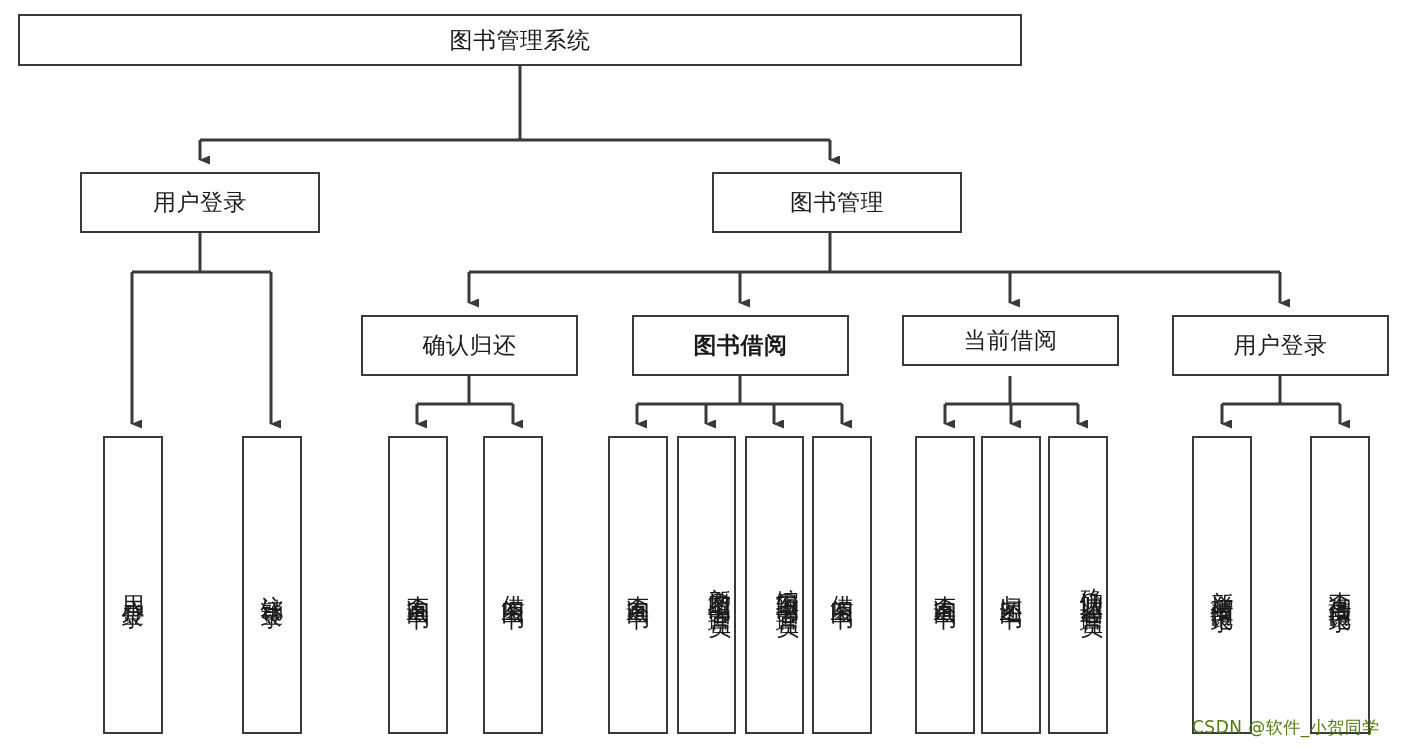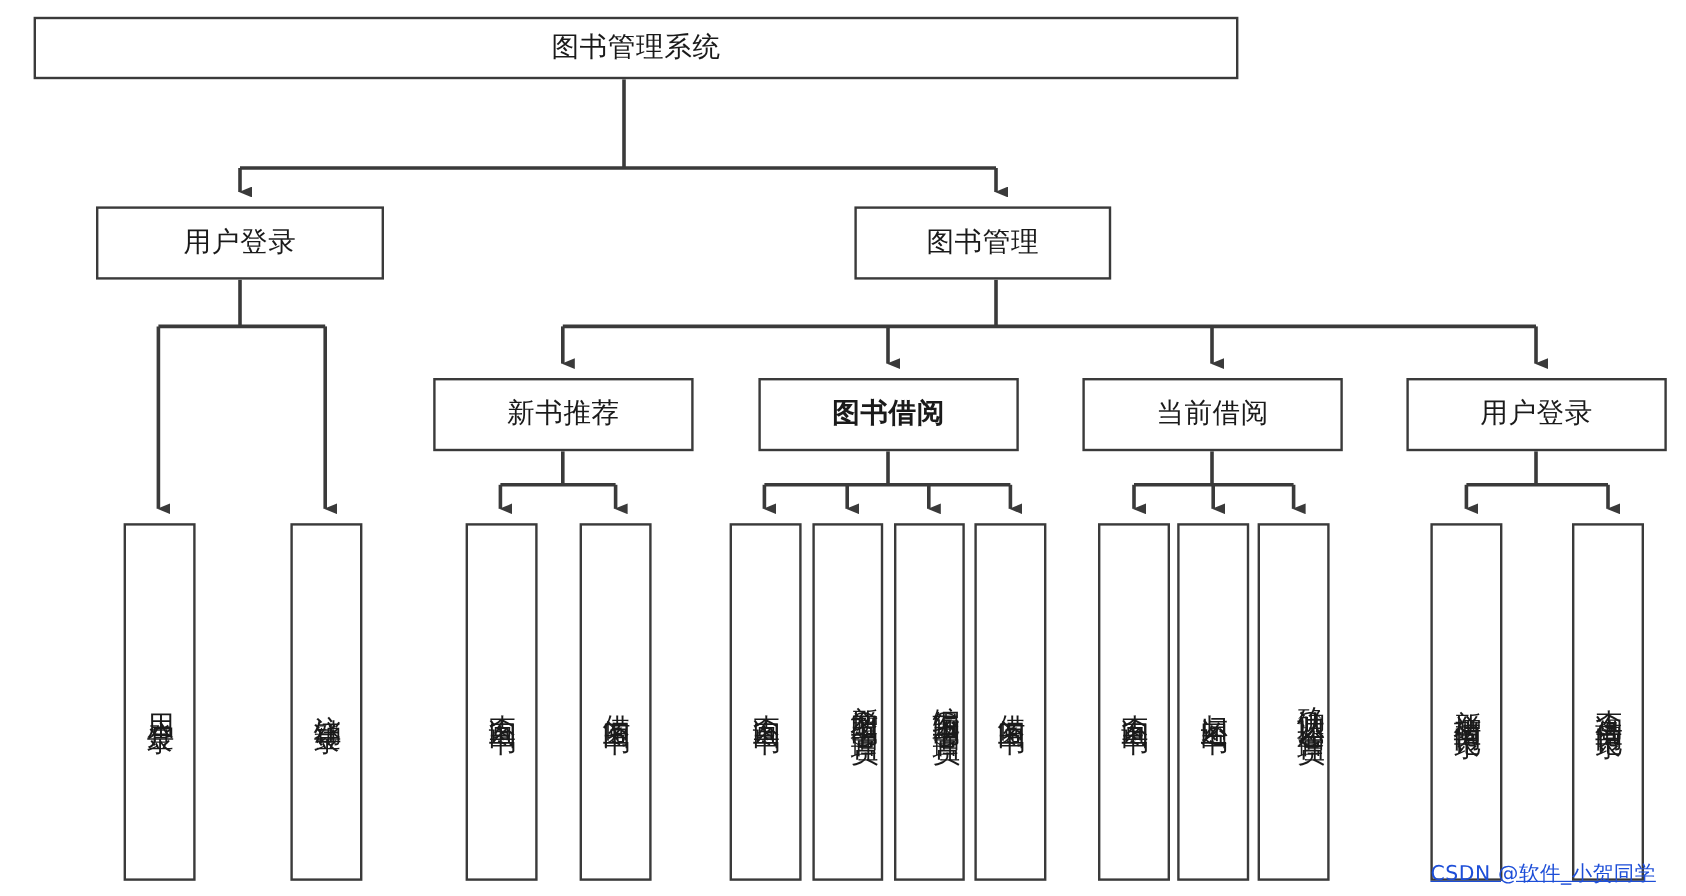--- a/index.html
+++ b/index.html
@@ -37,42 +37,40 @@
     justify-content: center;
     text-align: center;
     line-height: 1.25;
   }
   .node-h {
     font-size: 23px;
     letter-spacing: 0.5px;
   }
   .node-root {
     font-size: 23px;
-    margin-left: 10px;
   }
   .node-v {
     writing-mode: vertical-rl;
     text-orientation: upright;
     font-size: 23px;
     letter-spacing: 4px;
     align-items: flex-start;
     justify-content: center;
     padding-top: 6px;
   }
   .node-v.v-center {
     align-items: center;
     padding-top: 0;
   }
   .watermark {
     position: absolute;
     font-size: 17px;
-    color: #1d4ed8;
+    color: #4d7c0f;
     white-space: nowrap;
     letter-spacing: 0.5px;
-    text-decoration: underline;
   }
 </style>
 </head>
 <body>
 
 <div id="diagram-root">
 
   <svg id="edge-layer" viewBox="0 0 1405 747" xmlns="http://www.w3.org/2000/svg">
     <defs>
       <marker id="arrowhead" markerWidth="9" markerHeight="11" refX="4.5" refY="10" orient="auto" markerUnits="userSpaceOnUse">
@@ -120,27 +118,27 @@
       <path d="M 1222,404 L 1340,404"></path>
       <path d="M 1222,404 L 1222,424" marker-end="url(#arrowhead)"></path>
       <path d="M 1340,404 L 1340,424" marker-end="url(#arrowhead)"></path>
     </g>
   </svg>
 
   <div class="node node-h node-root" style="left:18px; top:14px; width:1004px; height:52px;">图书管理系统</div>
 
   <div class="node node-h" style="left:80px; top:172px; width:240px; height:61px;">用户登录</div>
 
-  <div class="node node-h" style="left:712px; top:172px; width:214px; height:61px;">图书管理</div>
+  <div class="node node-h" style="left:712px; top:172px; width:250px; height:61px;">图书管理</div>
 
-  <div class="node node-h" style="left:361px; top:315px; width:217px; height:61px;">新书推荐</div>
+  <div class="node node-h" style="left:361px; top:315px; width:217px; height:61px;">确认归还</div>
 
   <div class="node node-h" style="left:632px; top:315px; width:217px; height:61px;font-weight:bold;">图书借阅</div>
 
-  <div class="node node-h" style="left:902px; top:315px; width:217px; height:61px;">当前借阅</div>
+  <div class="node node-h" style="left:902px; top:315px; width:217px; height:51px;">当前借阅</div>
 
   <div class="node node-h" style="left:1172px; top:315px; width:217px; height:61px;">用户登录</div>
 
   <div class="node node-v v-center" style="left:103px; top:436px; width:60px; height:298px;">用户登录</div>
 
   <div class="node node-v v-center" style="left:242px; top:436px; width:60px; height:298px;">注销登录</div>
 
   <div class="node node-v v-center" style="left:388px; top:436px; width:60px; height:298px;">查询图书</div>
 
   <div class="node node-v v-center" style="left:483px; top:436px; width:60px; height:298px;">借阅图书</div>

